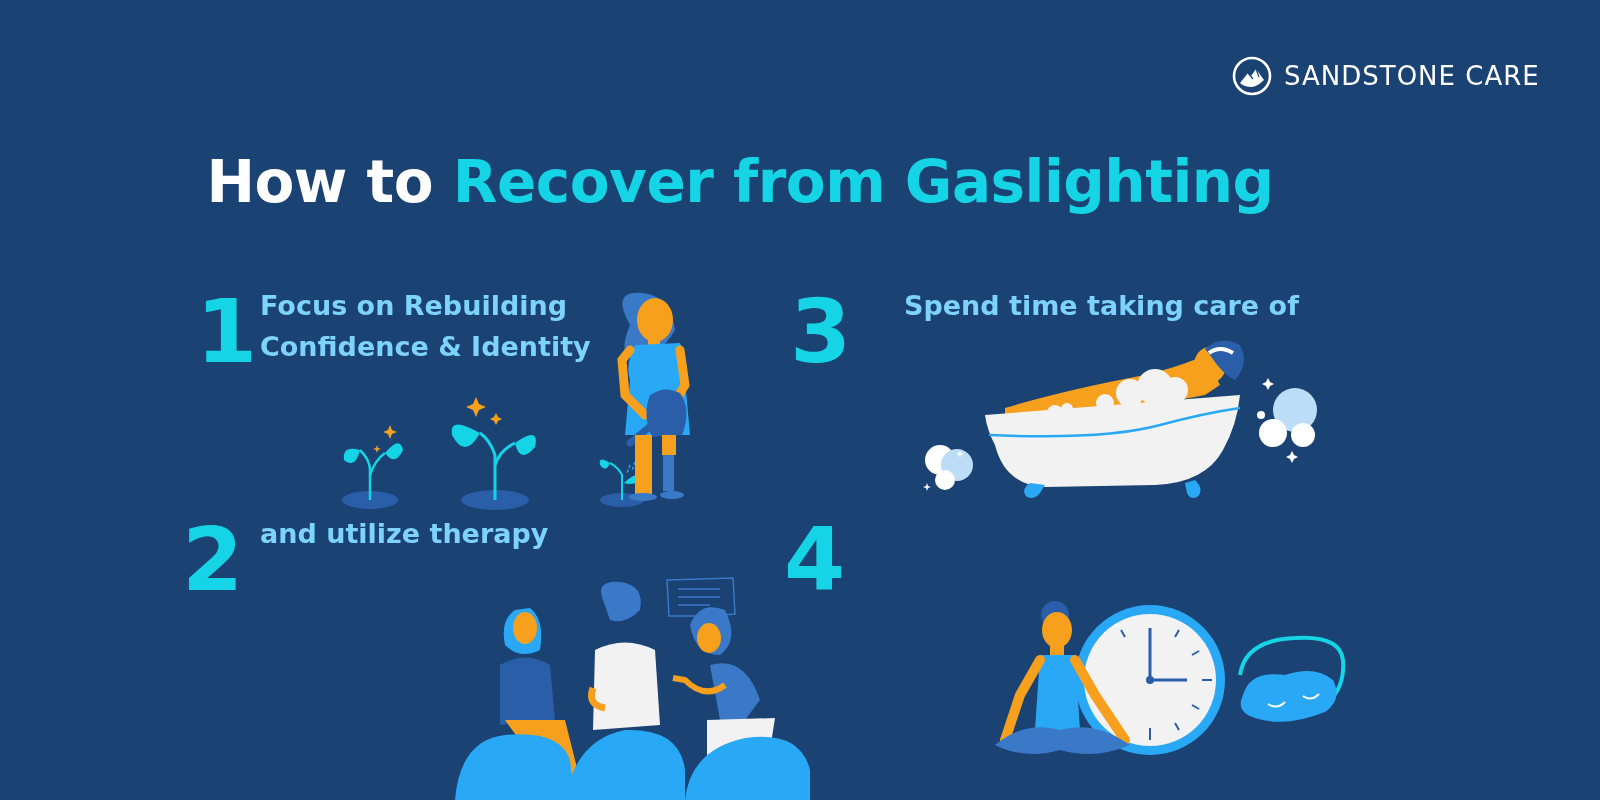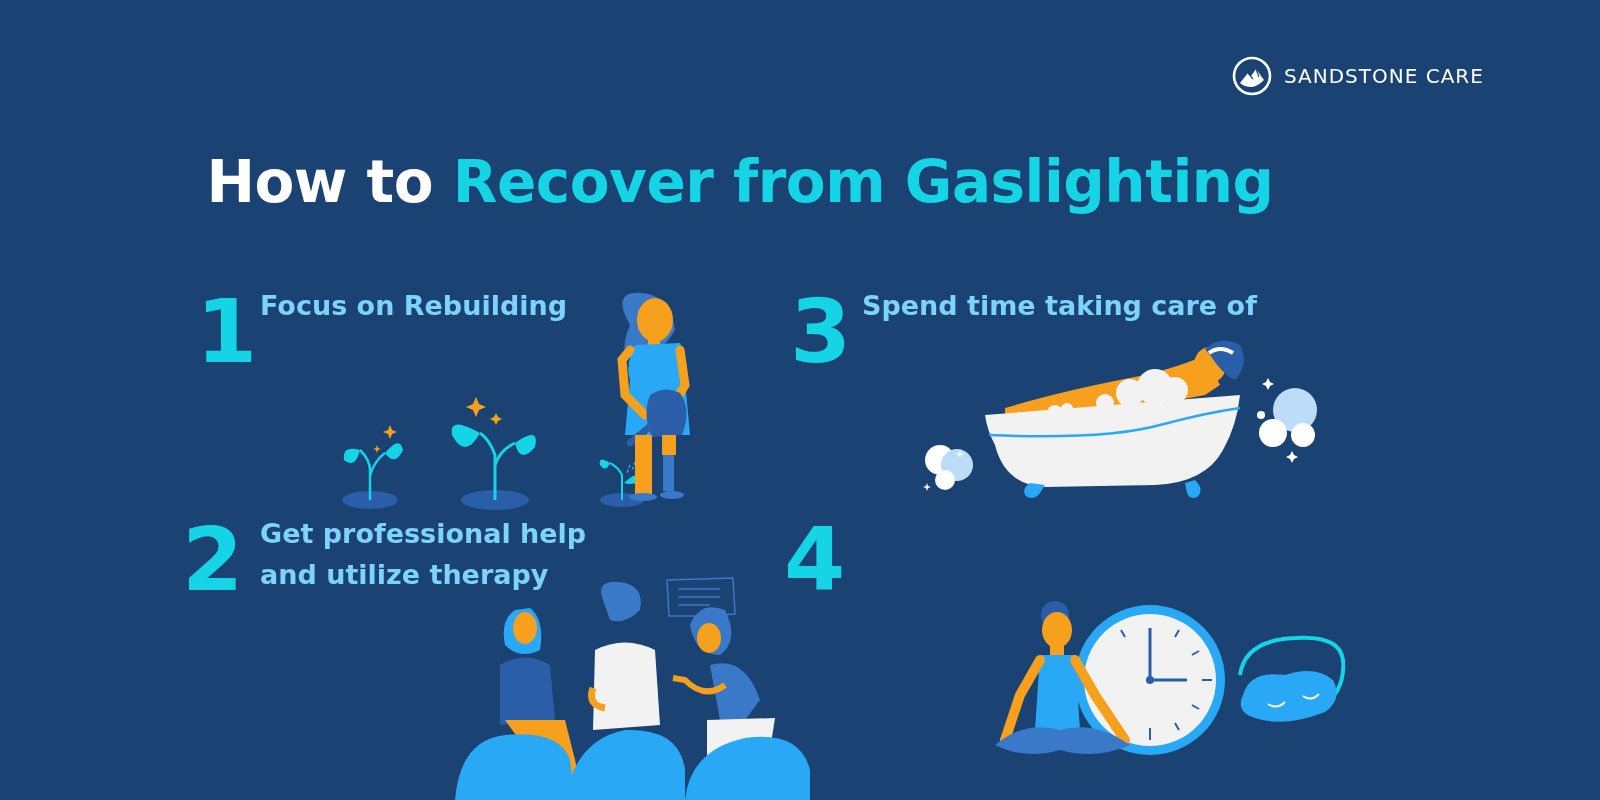--- a/index.html
+++ b/index.html
@@ -8,21 +8,21 @@
       background: #1a4273;
       font-family: "Liberation Sans", "DejaVu Sans", sans-serif;
       position: relative;
       color: #ffffff;
     }
     .abs { position: absolute; }
 
     
     .logo { left: 1257px; top: 58px; display: flex; align-items: center; gap: 12px; }
     .logo-mark { width: 40px; height: 40px; }
-    .logo-text { font-size: 20px; font-weight: normal; letter-spacing: 1px; color: #fff; font-family: "DejaVu Sans", sans-serif; }
+    .logo-text { font-size: 26px; font-weight: normal; letter-spacing: 1px; color: #fff; font-family: "DejaVu Sans", sans-serif; }
 
     
     .title {
       left: 0; width: 1480px; top: 148px; text-align: center;
       font-size: 58px; font-weight: bold; font-family: "DejaVu Sans", sans-serif;
       letter-spacing: -0.5px;
     }
     .title .accent { color: #14d4e6; }
 
     
@@ -52,30 +52,30 @@
 </div>
 
 <div class="abs title">
   <span>How to</span>
   <span class="accent">Recover from Gaslighting</span>
 </div>
 
 <div class="abs step-num" style="left:196px; top:288px;">1</div>
 <div class="abs step-text" style="left:260px; top:285px;">
   <span>Focus on Rebuilding</span>
+  <span>Confidence &amp; Identity</span>
 </div>
 
 <div class="abs step-num" style="left:182px; top:516px;">2</div>
 <div class="abs step-text" style="left:260px; top:513px;">
-  <span>Get professional help</span>
   <span>and utilize therapy</span>
 </div>
 
 <div class="abs step-num" style="left:790px; top:288px;">3</div>
-<div class="abs step-text" style="left:862px; top:285px;">
+<div class="abs step-text" style="left:904px; top:285px;">
   <span>Spend time taking care of</span>
 </div>
 
 <div class="abs step-num" style="left:784px; top:516px;">4</div>
 <div class="abs step-text" style="left:862px; top:513px;">
 </div>
 
 <svg class="abs" style="left:330px; top:285px;" width="380" height="225" viewBox="0 0 380 225">
 
   <g>

